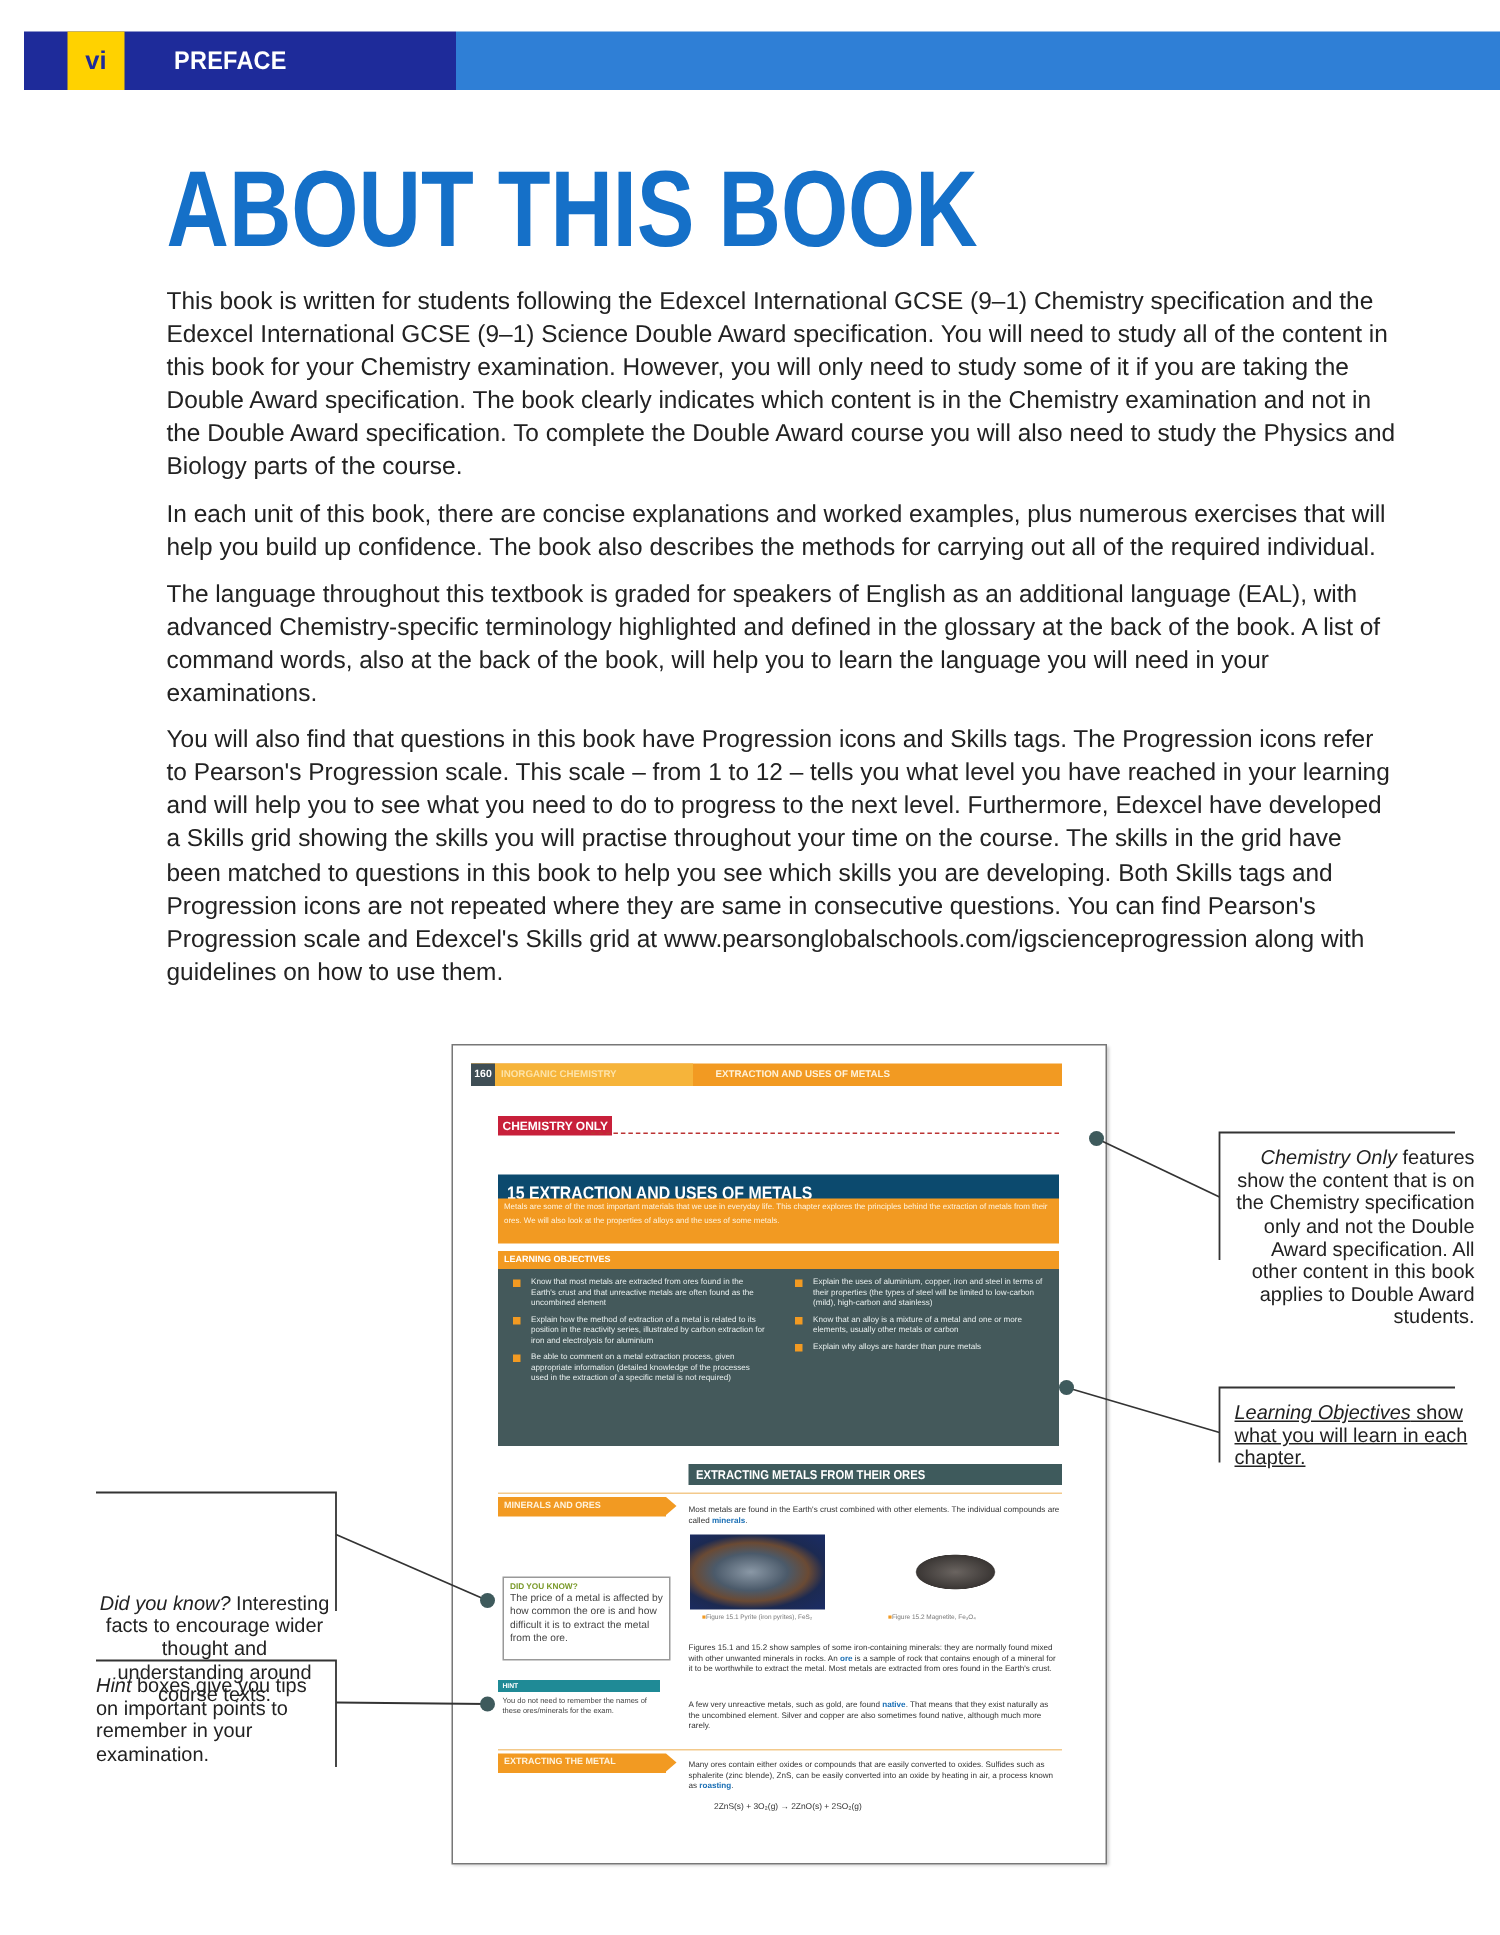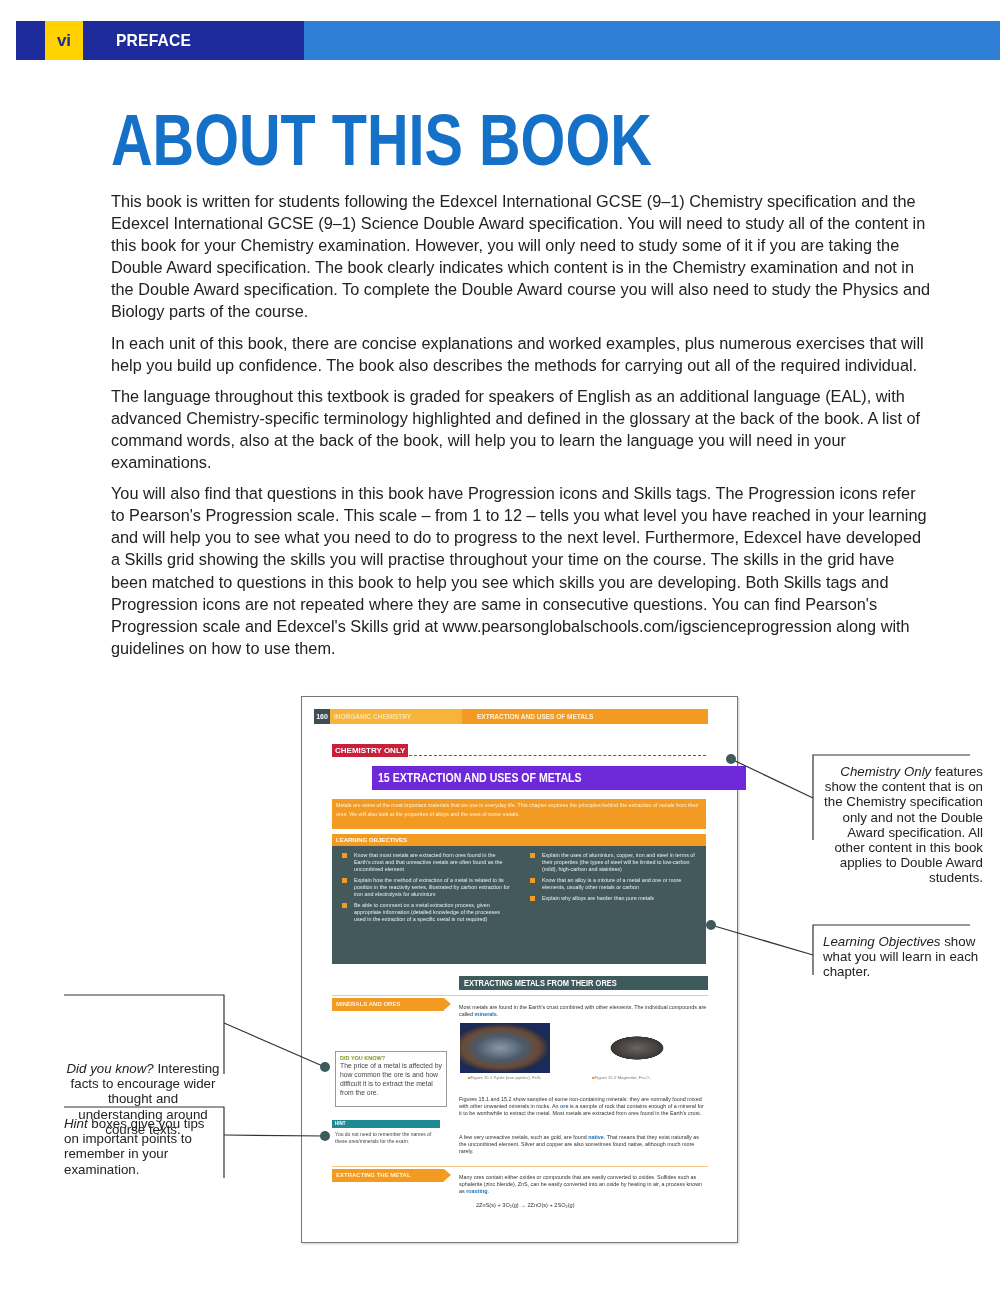--- a/index.html
+++ b/index.html
@@ -35,21 +35,21 @@
     position: absolute; left: 301px; top: 696px; width: 435px; height: 545px;
     border: 1px solid #777; background: #fff; box-shadow: 1px 1px 2px rgba(0,0,0,0.2);
   }
   .s-head { position: absolute; left: 12px; top: 12px; width: 394px; height: 15px; background: #f29a22; }
   .s-head-yellow { position: absolute; left: 0; top: 0; width: 148px; height: 15px; background: #f6b43a; }
   .s-pnum { position: absolute; left: 0; top: 0; width: 16px; height: 15px; background: #3f4e55; color: #fff; font-size: 7px; font-weight: bold; text-align: center; line-height: 15px; }
   .s-unit { position: absolute; left: 20px; top: 0; line-height: 15px; font-size: 6.5px; font-weight: bold; color: #fde3a8; }
   .s-chap { position: absolute; left: 163px; top: 0; line-height: 15px; font-size: 6.5px; font-weight: bold; color: #fff2d8; }
   .s-chem-only { position: absolute; left: 30px; top: 47px; background: #c8203a; color: #fff; font-size: 8px; font-weight: bold; padding: 2px 3px; }
   .s-chem-line { position: absolute; left: 92px; top: 58px; width: 312px; border-top: 1px dashed #b33; }
-  .s-title-bar { position: absolute; left: 30px; top: 69px; width: 374px; height: 24px; background: #6d28d9; margin-left: 40px; }
+  .s-title-bar { position: absolute; left: 30px; top: 86px; width: 374px; height: 24px; background: #0c4a6e; }
   .s-title { position: absolute; left: 6px; top: 0; line-height: 24px; color: #fff; font-weight: bold; font-size: 12px; transform: scaleX(0.88); transform-origin: left center; white-space: nowrap; }
   .s-intro { position: absolute; left: 30px; top: 102px; width: 366px; height: 26px; background: #f29a22; padding: 2px 4px; color: #fff3dd; font-size: 5.3px; line-height: 8.5px; }
   .s-lo-head { position: absolute; left: 30px; top: 137px; width: 374px; height: 12px; background: #f29a22; }
   .s-lo-head span { position: absolute; left: 4px; top: 0; line-height: 12px; color: #fff; font-size: 6px; font-weight: bold; }
   .s-lo-box { position: absolute; left: 30px; top: 149px; width: 374px; height: 118px; background: #44595b; }
   .s-lo-col { position: absolute; top: 6px; width: 170px; }
   .s-lo-col.left { left: 8px; }
   .s-lo-col.right { left: 196px; }
   .s-lo-item { position: relative; padding-left: 14px; margin-bottom: 4px; color: #e8efee; font-size: 5.4px; line-height: 7px; }
   .s-lo-item::before { content: ""; position: absolute; left: 2px; top: 1px; width: 5px; height: 5px; background: #f29a22; }
@@ -186,21 +186,21 @@
 
   <polyline points="813,840 813,755 970,755" fill="none" stroke="#333" stroke-width="1.2"></polyline>
   <polyline points="813,975 813,925 970,925" fill="none" stroke="#333" stroke-width="1.2"></polyline>
   <polyline points="64,995 224,995 224,1074" fill="none" stroke="#333" stroke-width="1.2"></polyline>
   <polyline points="64,1107 224,1107 224,1178" fill="none" stroke="#333" stroke-width="1.2"></polyline>
 </svg>
 
 <div class="callout" style="left: 823px; top: 764px; width: 160px; text-align: right;">
   <i>Chemistry Only</i><span> features show the content that is on the Chemistry specification only and not the Double Award specification. All other content in this book applies to Double Award students.</span>
 </div>
-<div class="callout" style="left: 823px; top: 934px; width: 160px;">
+<div class="callout" style="left: 823px; top: 934px; width: 160px; text-decoration: underline;">
   <i>Learning Objectives</i><span> show what you will learn in each chapter.</span>
 </div>
 <div class="callout" style="left: 64px; top: 1061px; width: 158px; text-align: center;">
   <i>Did you know?</i><span> Interesting facts to encourage wider thought and understanding around course texts.</span>
 </div>
 <div class="callout" style="left: 64px; top: 1116px; width: 156px;">
   <i>Hint</i><span> boxes give you tips on important points to remember in your examination.</span>
 </div>
 
 </body></html>

